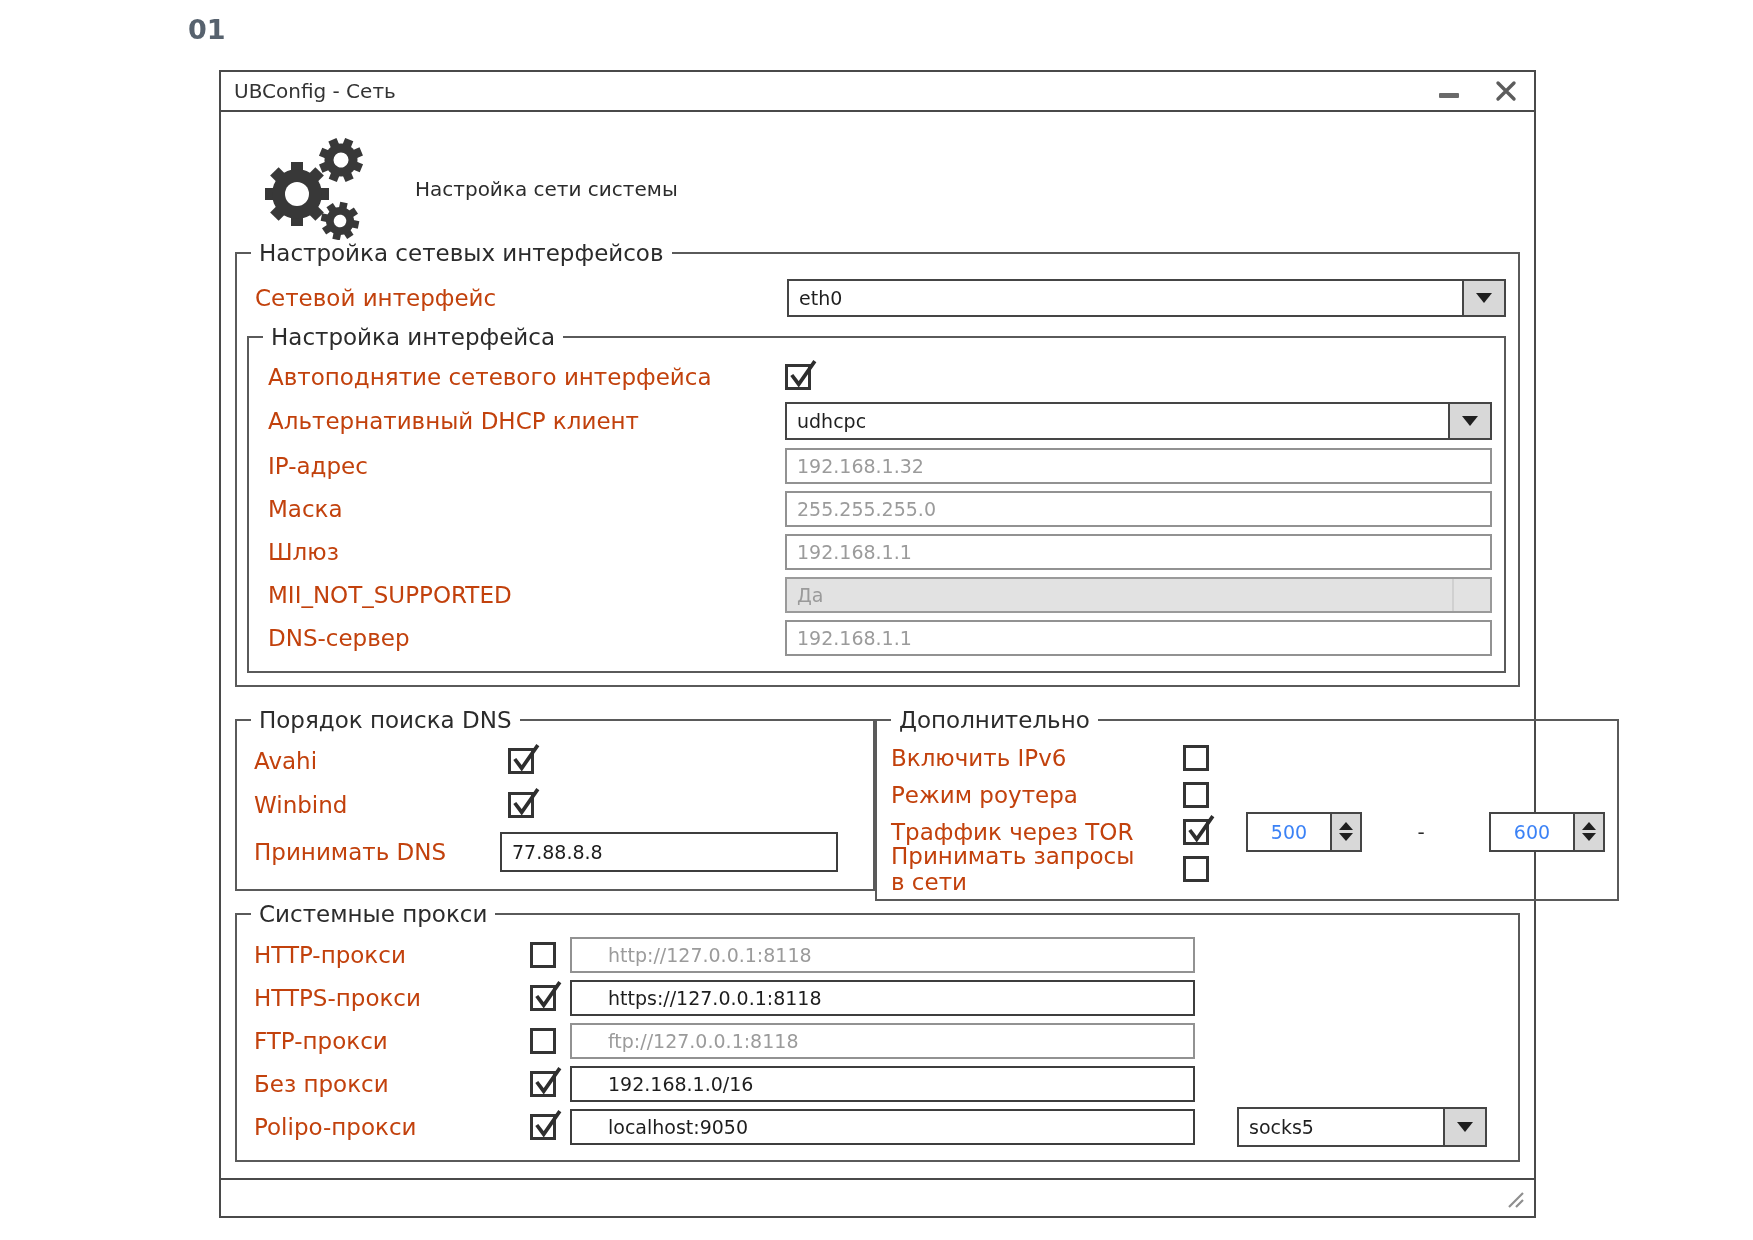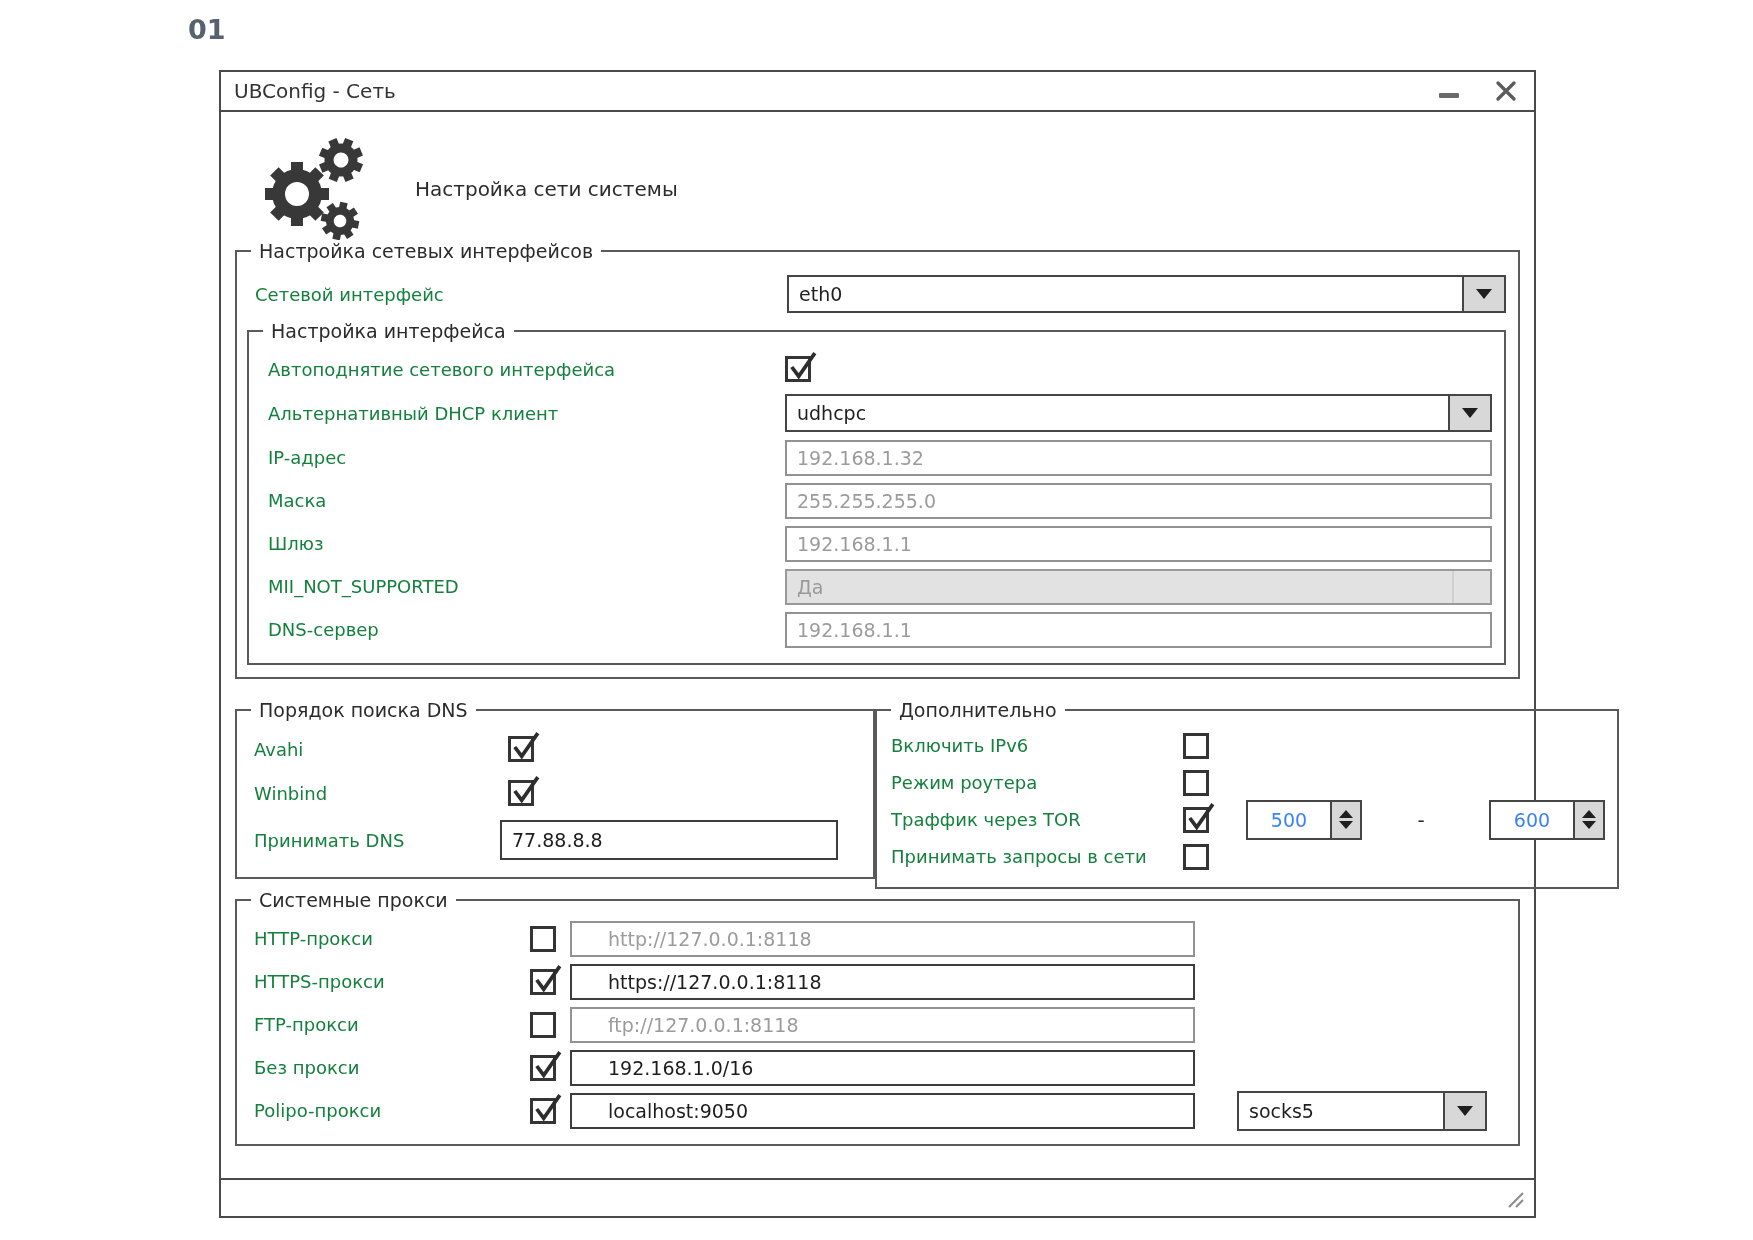--- a/index.html
+++ b/index.html
@@ -20,26 +20,26 @@
   .close-btn{width:24px;height:24px;display:flex;align-items:center;justify-content:center;}
 
   .content{position:relative;padding:0 14px;box-sizing:border-box;}
 
   
   .app-header{display:flex;align-items:center;margin:26px 0 0 26px;height:102px;}
   .app-header .htitle{margin-left:50px;font-size:20px;color:#2c2c2c;}
 
   
   fieldset.fs{border:2px solid #5a5a5a;margin:0;padding:6px 12px 12px 10px;box-sizing:border-box;}
-  fieldset.fs legend{font-size:19px;color:#2b2b2b;padding:0 8px;margin-left:4px;}
+  fieldset.fs legend{font-size:23px;color:#2b2b2b;padding:0 8px;margin-left:4px;}
   .fs1{margin-top:38px;}
   .fs-inner{margin-top:6px;padding:2px 12px 10px 12px;}
 
   .frow{display:flex;align-items:center;}
-  .lbl{font-size:18px;color:#15803d;flex:none;}
+  .lbl{font-size:23px;color:#c2410c;flex:none;}
   .lbl-main{width:540px;padding-left:8px;box-sizing:border-box;}
   .lbl-inner{width:526px;padding-left:9px;box-sizing:border-box;}
 
   
   .combo{height:38px;border:2px solid #454545;background:#fff;display:flex;align-items:stretch;
          box-sizing:border-box;flex:1;}
   .combo-text{flex:1;display:flex;align-items:center;padding-left:10px;font-size:19px;color:#1f1f1f;}
   .combo-btn{width:40px;background:#d8d8d8;border-left:2px solid #454545;display:flex;
              align-items:center;justify-content:center;flex:none;}
   .tri-down{width:0;height:0;border-left:8px solid transparent;border-right:8px solid transparent;

